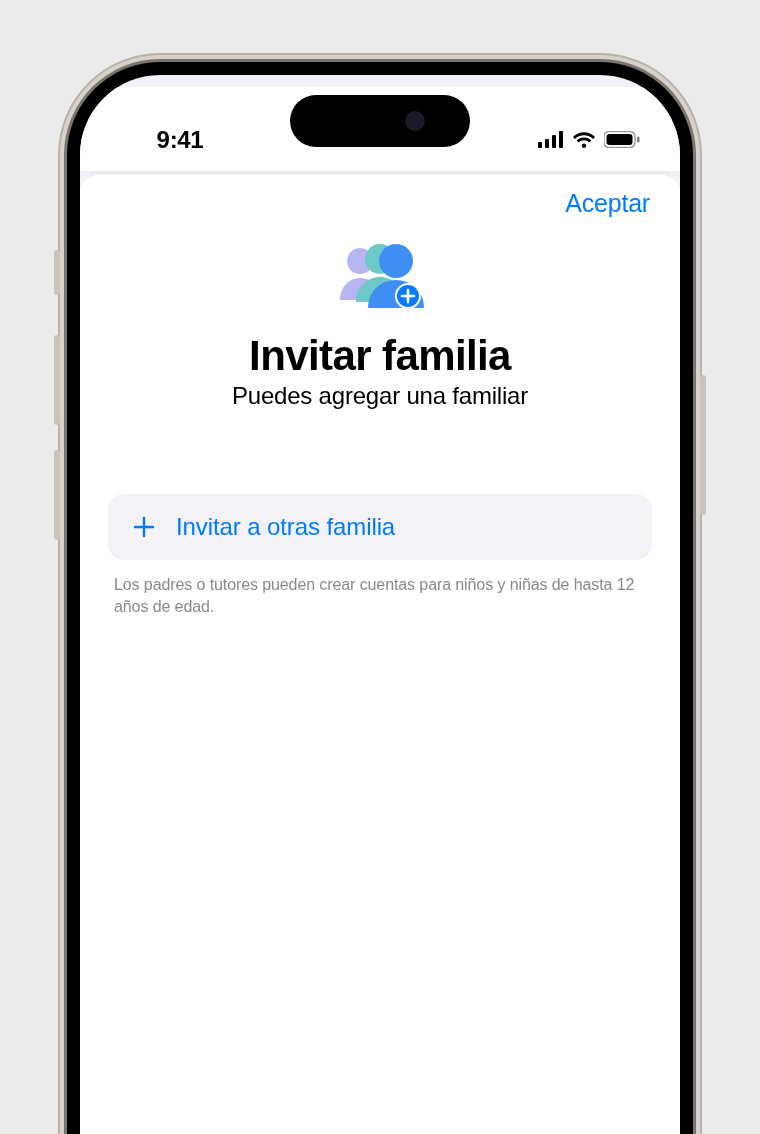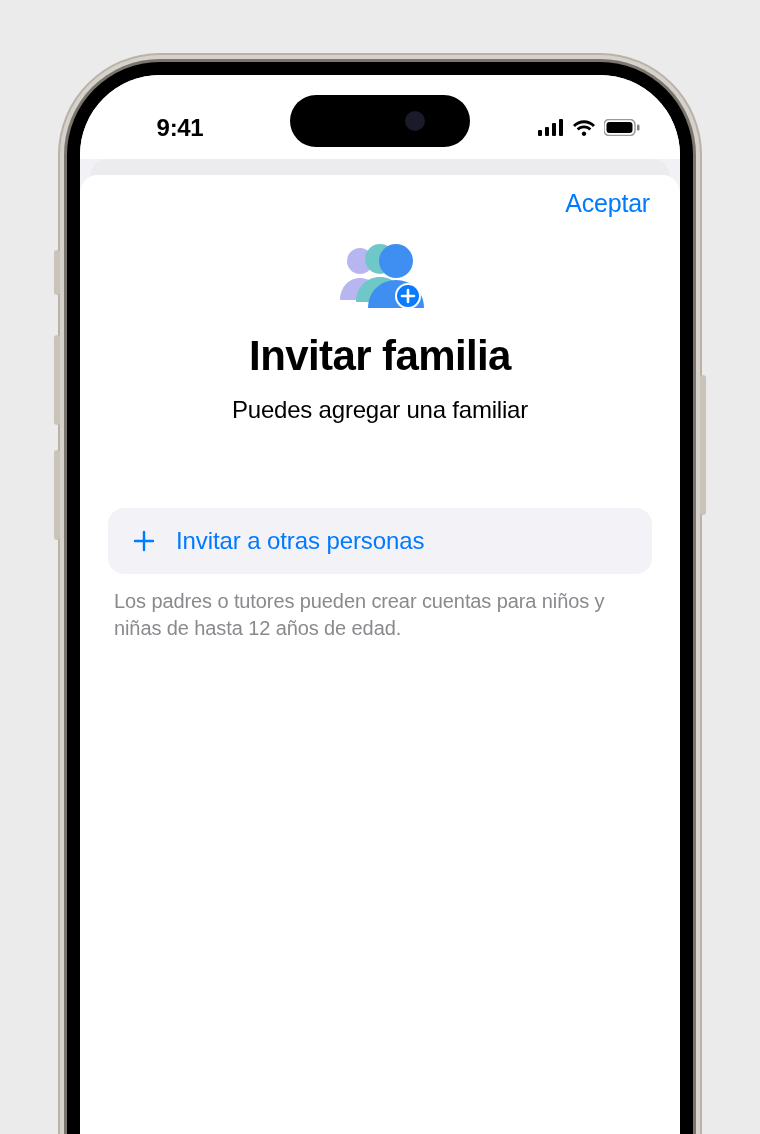--- a/index.html
+++ b/index.html
@@ -39,21 +39,21 @@
     }
     .island {
       position: absolute;
       top: 20px; left: 50%; transform: translateX(-50%);
       width: 180px; height: 52px;
       background: #000; border-radius: 30px;
       z-index: 20;
     }
     .island::after{content:"";position:absolute;right:45px;top:16px;width:20px;height:20px;border-radius:50%;background:#1a1a2a}
     .status-bar {
-      position: absolute; top: 0; left: 0; right: 0;
+      position: absolute; top: 12px; left: 0; right: 0;
       height: 84px;
       display: flex; justify-content: space-between; align-items: center;
       padding: 22px 40px 0;
       font-size: 24px; font-weight: 600; color: #000;
       z-index: 15; background:#fff;
       letter-spacing: -0.3px;
     }
     .status-left{width:120px;text-align:center}
     .status-right { display: flex; align-items: center; gap: 8px; }
     .prev-sheet{
@@ -67,21 +67,21 @@
       padding: 0 28px;
       z-index:10;
     }
     .sheet-header {
       display: flex; justify-content: flex-end;
       padding: 14px 2px 0;
     }
     .done-btn { color: #007aff; font-size: 25px; font-weight: 400; letter-spacing: -0.2px; border:none;background:none;cursor:pointer }
     .hero { text-align: center; margin-top: 22px; }
     .hero-icon { display: inline-block; margin-bottom: 14px; }
-    .title { font-size: 42px; font-weight: 700; letter-spacing: -0.6px; color: #000; margin-bottom: 14px; }
+    .title { font-size: 42px; font-weight: 700; letter-spacing: -0.6px; color: #000; }
     .subtitle { font-size: 24px; line-height: 1.35; color: #000; letter-spacing: -0.2px }
     .list {
       margin-top: 82px;
       background: #f2f2f7;
       border-radius: 16px;
       overflow: hidden;
     }
     .list-row {
       display: flex; align-items: center;
       gap: 18px;
@@ -89,21 +89,21 @@
       color: #007aff; font-size: 24px;
       cursor: pointer;
       letter-spacing: -0.1px;
     }
     .list-row + .list-row { border-top: 1px solid #e0e0e2; margin-left: 60px; padding-left: 0; }
     .list-icon { width: 28px; height: 28px; display: flex; align-items: center; justify-content: center; flex-shrink:0; color:#007aff }
     .footnote {
       margin-top: 14px;
       padding: 0 6px;
       color: #8a8a8e;
-      font-size: 20px;
+      font-size: 16px;
       line-height: 1.35;
       letter-spacing: -0.1px;
     }
   </style>
 </head>
 <body>
 
 <div class="phone">
   <div class="side-btn sb-silence"></div>
   <div class="side-btn sb-vup"></div>
@@ -165,20 +165,20 @@
         </p>
       </div>
 
       <div class="list">
         <div class="list-row">
           <span class="list-icon">
             <svg width="24" height="24" viewBox="0 0 24 24">
                 <path d="M12 3v18M3 12h18" stroke="#007aff" stroke-width="2.4" stroke-linecap="round"></path>
               </svg>
           </span>
-          <span>Invitar a otras personas</span>
+          <span>Invitar a otras familia</span>
         </div>
       </div>
 
       <p class="footnote">Los padres o tutores pueden crear cuentas para niños y niñas de hasta 12 años de edad.</p>
     </div>
   </div>
 </div>
 
 </body></html>

